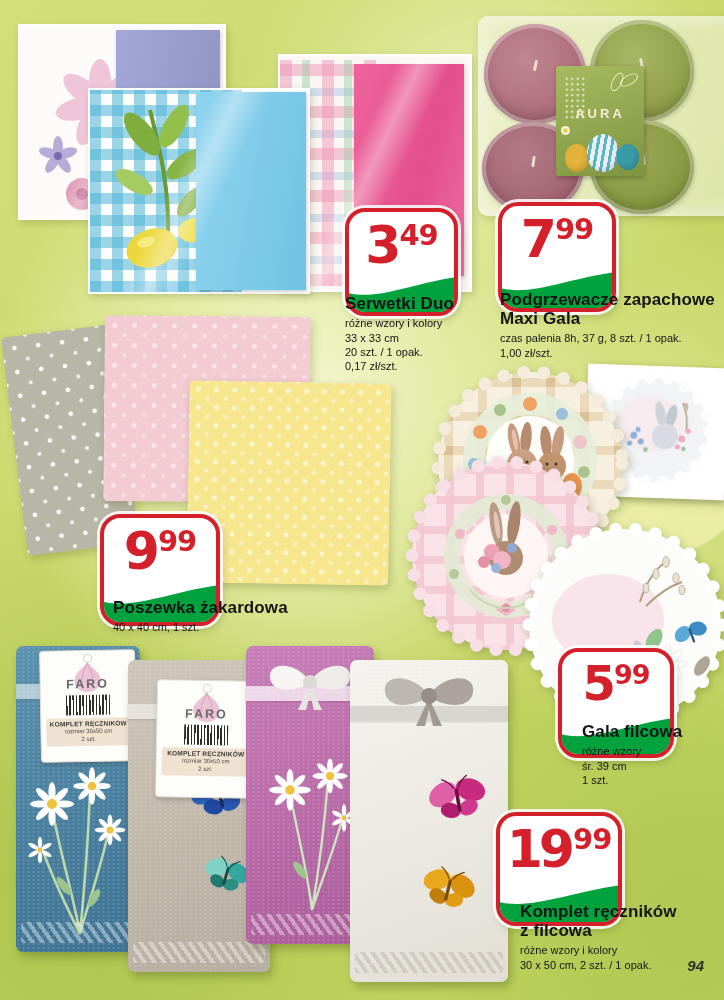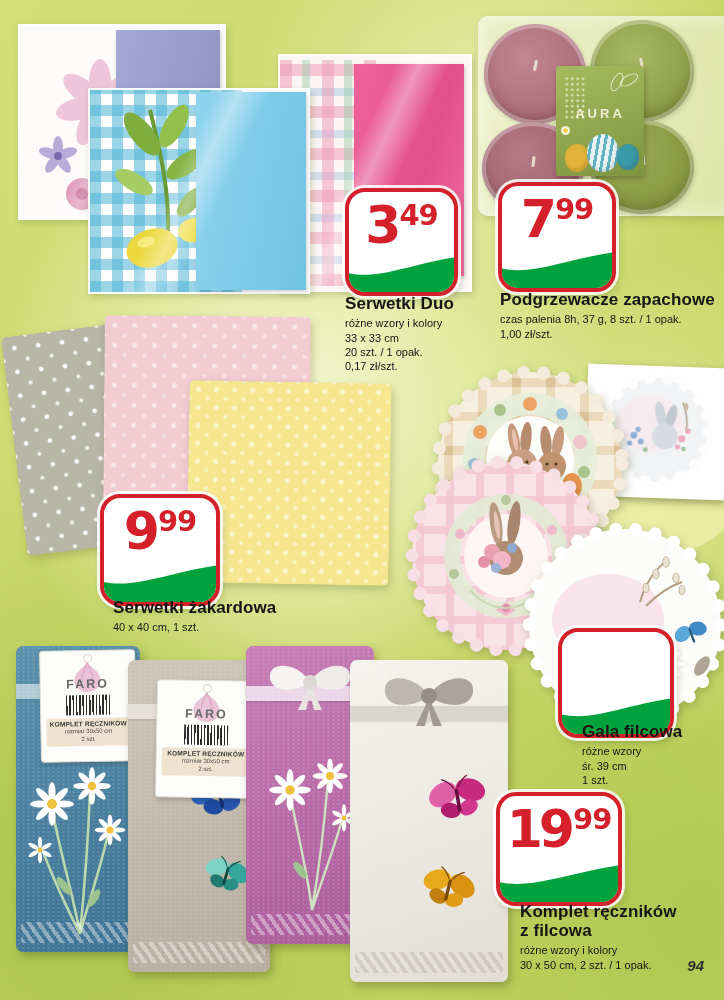--- a/index.html
+++ b/index.html
@@ -13,20 +13,21 @@
       radial-gradient(70% 55% at 10% 88%, rgba(148,178,55,.5), rgba(148,178,55,0) 70%),
       radial-gradient(60% 45% at 95% 92%, rgba(168,194,78,.55), rgba(168,194,78,0) 72%),
       linear-gradient(135deg,#d2e07c 0%,#c8d767 45%,#bCcf59 100%);
   }
   .abs{position:absolute;}
   
   .tag{
     position:absolute;background:#fff;border:4px solid #d3202a;border-radius:20px;
     box-shadow:0 0 0 3px rgba(255,255,255,.85), 2px 4px 9px rgba(60,80,20,.3);
     overflow:hidden;
+    margin-top:20px;
   }
   .tag-swoosh{position:absolute;left:-2px;right:-2px;bottom:-2px;width:104%;height:38%;}
   .tag-price{position:relative;text-align:center;margin-top:7px;color:#d3202a;
     font-family:"DejaVu Sans",sans-serif;font-weight:bold;white-space:nowrap;}
   .pmain{font-size:52px;line-height:1;letter-spacing:-4px;}
   .pcents{font-size:29px;line-height:1;position:relative;top:-18px;letter-spacing:-1px;margin-left:2px;}
   .tag.small .pmain{font-size:48px;}
   .tag.small .pcents{font-size:27px;top:-16px;}
   
   .caption{position:absolute;color:#151515;}
@@ -221,39 +222,40 @@
   <div class="tag" style="left:498px;top:182px;width:110px;height:102px;">
     <svg class="tag-swoosh" viewBox="0 0 100 34" preserveAspectRatio="none">
       <path d="M0,15 C28,22 58,7 100,1 L100,34 L0,34 Z" fill="#00a23e"></path>
       </svg>
     <div class="tag-price">
       <span class="pmain">7</span><span class="pcents">99</span>
     </div>
   </div>
   <div class="caption" style="left:500px;top:290px;width:224px;">
     <div class="cap-name">Podgrzewacze zapachowe</div>
+    <div class="cap-name">Maxi Gala</div>
     <div class="cap-gap"></div>
     <div class="cap-line">czas palenia 8h, 37 g, 8 szt. / 1 opak.</div>
     <div class="cap-line">1,00 zł/szt.</div>
   </div>
 
   <div class="pillow pillow-gray" style="left:14px;top:330px;width:112px;height:220px;transform:rotate(-7deg);"></div>
   <div class="pillow pillow-pink" style="left:104px;top:316px;width:206px;height:186px;transform:rotate(.5deg);"></div>
   <div class="pillow pillow-yellow" style="left:188px;top:382px;width:202px;height:202px;transform:rotate(1deg);"></div>
 
   <div class="tag" style="left:100px;top:494px;width:112px;height:104px;">
     <svg class="tag-swoosh" viewBox="0 0 100 34" preserveAspectRatio="none">
       <path d="M0,15 C28,22 58,7 100,1 L100,34 L0,34 Z" fill="#00a23e"></path>
       </svg>
     <div class="tag-price">
       <span class="pmain">9</span><span class="pcents">99</span>
     </div>
   </div>
   <div class="caption" style="left:113px;top:598px;width:220px;">
-    <div class="cap-name">Serwetki żakardowa</div>
+    <div class="cap-name">Poszewka żakardowa</div>
     <div class="cap-gap"></div>
     <div class="cap-line">40 x 40 cm, 1 szt.</div>
   </div>
 
   <div class="mat" style="left:586px;top:366px;width:140px;height:132px;transform:rotate(2deg);background:#fff;box-shadow:2px 3px 6px rgba(70,80,20,.25);">
     <svg viewBox="0 0 140 132" style="width:100%;height:100%">
       <circle cx="70" cy="64" r="52" fill="#f1f3f5"></circle>
       <circle cx="70" cy="64" r="52" fill="none" stroke="#fdfdfd" stroke-width="11" stroke-dasharray="0.1 18.1" stroke-linecap="round"></circle>
       <ellipse cx="64" cy="58" rx="34" ry="28" fill="#f8e9ee" opacity=".8"></ellipse>
       <path d="M96,36 C100,46 102,54 100,64" stroke="#b0a088" stroke-width="1.6" fill="none"></path>
@@ -417,20 +419,23 @@
           <circle cx="66" cy="160" r="1"></circle>
         </g>
       <ellipse cx="186" cy="150" rx="6" ry="11" fill="#b0a494" transform="rotate(35 186 150)"></ellipse>
     </svg>
   </div>
 
   <div class="tag small" style="left:558px;top:628px;width:108px;height:102px;">
     <svg class="tag-swoosh" viewBox="0 0 100 34" preserveAspectRatio="none">
       <path d="M0,15 C28,22 58,7 100,1 L100,34 L0,34 Z" fill="#00a23e"></path>
       </svg>
+    <div class="tag-price">
+      <span class="pmain">5</span><span class="pcents">99</span>
+    </div>
   </div>
   <div class="caption" style="left:582px;top:722px;width:140px;">
     <div class="cap-name">Gala filcowa</div>
     <div class="cap-gap"></div>
     <div class="cap-line">różne wzory</div>
     <div class="cap-line">śr. 39 cm</div>
     <div class="cap-line">1 szt.</div>
   </div>
 
   <div class="towel" style="left:16px;top:646px;width:124px;height:306px;background:linear-gradient(160deg,#5b93ae,#477d9d 60%,#3f7394);">

